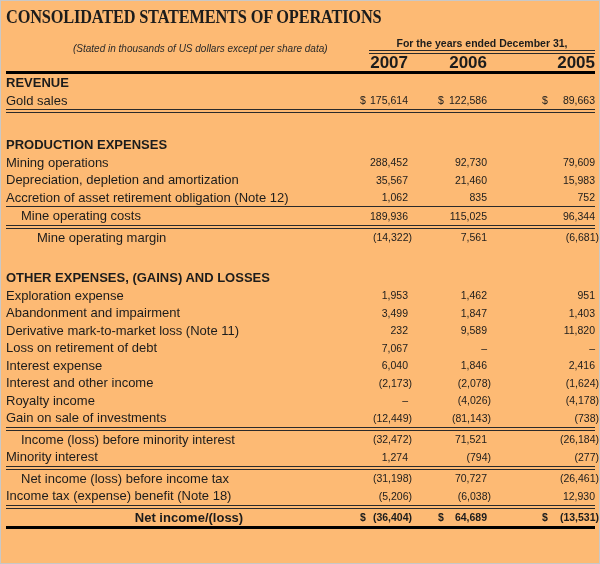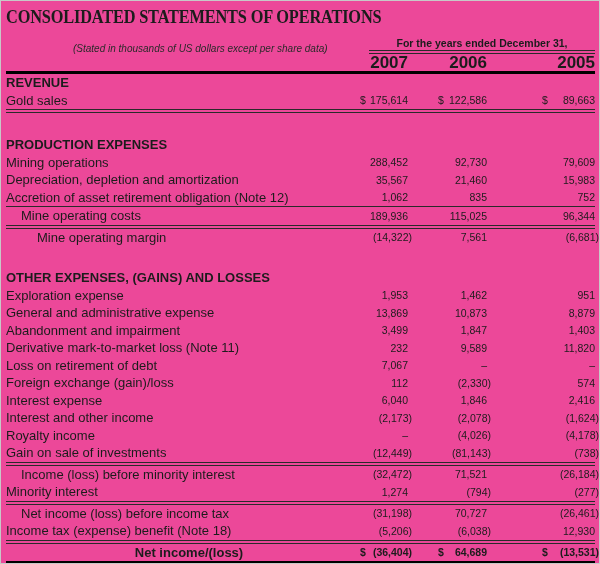--- a/index.html
+++ b/index.html
@@ -1,20 +1,20 @@
 <!DOCTYPE html>
 <html><head>
 <meta charset="utf-8">
 <style>
   html,body{margin:0;padding:0;background:#fff;}
   .page{
     position:relative;
     width:600px;height:564px;
     box-sizing:border-box;
-    background:#ec4899;
+    background:#fdba74;
     border:1px solid #c8c8c8;
     padding:2px 4px 0 5px;
     font-family:"Liberation Sans","DejaVu Sans",sans-serif;
     color:#1c1c1c;
     overflow:hidden;
   }
   .title{
     margin:2px 0 0 0;
     font-family:"Liberation Serif","DejaVu Serif",serif;
     font-weight:bold;
@@ -138,48 +138,36 @@
       <div class="row">
         <div class="lbl sect">OTHER EXPENSES, (GAINS) AND LOSSES</div>
       </div>
       <div class="row">
         <div class="lbl">Exploration expense</div>
         <div class="val"><span>1,953</span></div>
         <div class="val v2"><span>1,462</span></div>
         <div class="val v3"><span>951</span></div>
       </div>
       <div class="row">
-        <div class="lbl">General and administrative expense</div>
-        <div class="val"><span>13,869</span></div>
-        <div class="val v2"><span>10,873</span></div>
-        <div class="val v3"><span>8,879</span></div>
-      </div>
-      <div class="row">
         <div class="lbl">Abandonment and impairment</div>
         <div class="val"><span>3,499</span></div>
         <div class="val v2"><span>1,847</span></div>
         <div class="val v3"><span>1,403</span></div>
       </div>
       <div class="row">
         <div class="lbl">Derivative mark-to-market loss (Note 11)</div>
         <div class="val"><span>232</span></div>
         <div class="val v2"><span>9,589</span></div>
         <div class="val v3"><span>11,820</span></div>
       </div>
       <div class="row">
         <div class="lbl">Loss on retirement of debt</div>
         <div class="val"><span>7,067</span></div>
         <div class="val v2"><span>–</span></div>
         <div class="val v3"><span>–</span></div>
-      </div>
-      <div class="row">
-        <div class="lbl">Foreign exchange (gain)/loss</div>
-        <div class="val"><span>112</span></div>
-        <div class="val v2"><span class="paren">(2,330)</span></div>
-        <div class="val v3"><span>574</span></div>
       </div>
       <div class="row">
         <div class="lbl">Interest expense</div>
         <div class="val"><span>6,040</span></div>
         <div class="val v2"><span>1,846</span></div>
         <div class="val v3"><span>2,416</span></div>
       </div>
       <div class="row">
         <div class="lbl">Interest and other income</div>
         <div class="val"><span class="paren">(2,173)</span></div>

